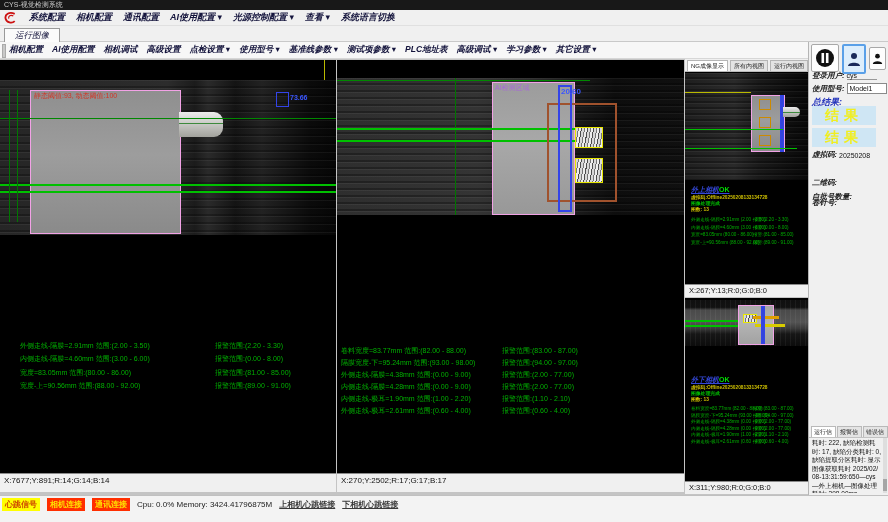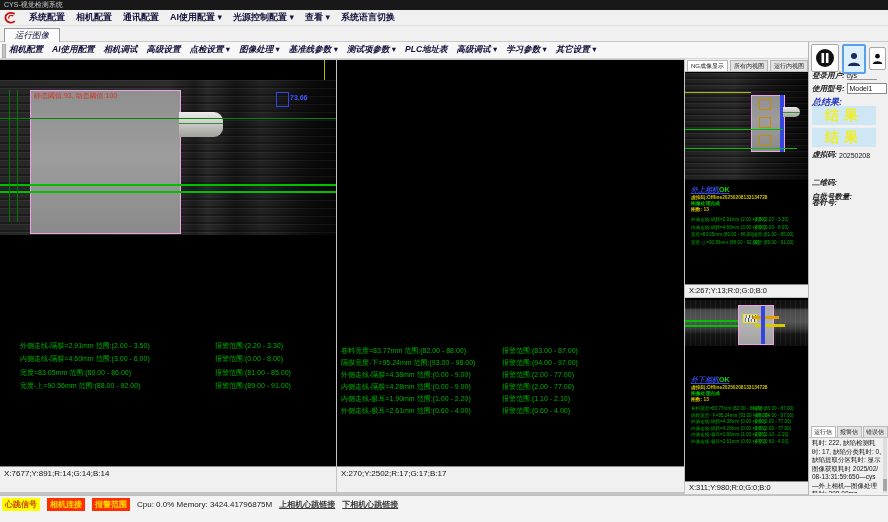--- a/index.html
+++ b/index.html
@@ -5,39 +5,39 @@
   html,body{margin:0;padding:0;width:888px;height:522px;overflow:hidden;
     font-family:"Liberation Sans","DejaVu Sans",sans-serif;background:#000;}
   #app{position:relative;width:888px;height:522px;background:#c8c8c8;}
 
   
   #titlebar{position:absolute;top:0;left:0;width:888px;height:10px;background:#181818;
     color:#c9c9c9;font-size:7px;line-height:10px;padding-left:4px;box-sizing:border-box;}
   #menubar{position:absolute;top:10px;left:0;width:888px;height:16px;background:#f0f0f0;
     display:flex;align-items:center;gap:11px;padding-left:3px;box-sizing:border-box;
     border-bottom:1px solid #e0e0e0;}
-  #menubar .item{font-size:9px;font-weight:bold;color:#14143c;white-space:nowrap;cursor:default;}
+  #menubar .item{font-size:9px;font-weight:bold;font-style:italic;color:#14143c;white-space:nowrap;cursor:default;}
   #logo{width:15px;height:14px;flex:0 0 auto;}
   #tabstrip{position:absolute;top:26px;left:0;width:888px;height:16px;background:#f0f0f0;
     border-bottom:1px solid #c9c9c9;box-sizing:border-box;}
   #run-tab{position:absolute;left:4px;top:2px;padding:1px 10px;background:#fbfbfb;border:1px solid #9a9a9a;
     border-bottom:none;font-size:8.5px;font-style:italic;color:#14143c;}
   #toolbar{position:absolute;top:42px;left:0;width:808px;height:17px;background:#f7f7f7;
     display:flex;align-items:center;gap:9px;padding-left:9px;box-sizing:border-box;border-bottom:1px solid #d7d7d7;}
   #toolbar .item{font-size:8.5px;font-weight:bold;font-style:italic;color:#14143c;white-space:nowrap;cursor:default;}
   #toolbar-grip{position:absolute;left:2px;top:44px;width:2px;height:12px;background:#c8c8c8;border:1px solid #aaa;}
 
   
   #main{position:absolute;top:59px;left:0;width:888px;height:436px;background:#c4c4c4;}
   .panel{position:absolute;background:#000;overflow:hidden;}
   #left-panel{left:0;top:1px;width:336px;height:432px;}
   #middle-panel{left:337px;top:1px;width:347px;height:432px;}
   #rt-panel{left:685px;top:0;width:123px;height:238px;}
   #rb-panel{left:685px;top:239px;width:123px;height:196px;}
-  .coordbar{position:absolute;left:0;right:0;bottom:0;height:26px;background:#f0f0f0;border-top:1px solid #8a8a8a;
+  .coordbar{position:absolute;left:0;right:0;bottom:0;height:19px;background:#f0f0f0;border-top:1px solid #8a8a8a;
     font-size:8px;color:#111;line-height:13px;padding-left:4px;box-sizing:border-box;white-space:nowrap;}
   .coordbar.small{height:13px;font-size:7.5px;line-height:12px;}
 
   
   .mimg{position:absolute;left:0;right:0;}
   #left-img{top:20px;height:155px;
     background:repeating-linear-gradient(180deg,rgba(255,255,255,.05) 0 1px,rgba(0,0,0,0) 1px 6px,rgba(0,0,0,.28) 6px 8px),
     linear-gradient(90deg,#262626 0%,#2c2c2c 50%,#1b1b1b 58%,#2a2a2a 62%,#141414 70%,#222 78%,#0b0b0b 92%,#060606 100%);}
   #mid-img{top:18px;height:137px;
     background:repeating-linear-gradient(180deg,rgba(255,255,255,.05) 0 1px,rgba(0,0,0,0) 1px 5px,rgba(0,0,0,.3) 5px 7px),
@@ -156,21 +156,21 @@
     <div id="run-tab">运行图像</div>
   </div>
 
   <div id="toolbar">
     <span style="display:flex;gap:9px;">
         <span class="item">相机配置</span>
         <span class="item">AI使用配置</span>
         <span class="item">相机调试</span>
         <span class="item">高级设置</span>
         <span class="item">点检设置 ▾</span>
-        <span class="item">图像处理 ▾</span>
+        <span class="item">使用型号 ▾</span>
         <span class="item">基准线参数 ▾</span>
         <span class="item">测试项参数 ▾</span>
         <span class="item">PLC地址表</span>
         <span class="item">高级调试 ▾</span>
         <span class="item">学习参数 ▾</span>
         <span class="item">其它设置 ▾</span>
       </span>
   </div>
   <div id="toolbar-grip"></div>
 
@@ -208,20 +208,33 @@
           </div>
           <div class="row">
             <span class="c0">宽度-上=90.56mm 范围:(88.00 - 92.00)</span>
             <span class="c1">报警范围:(89.00 - 91.00)</span>
           </div>
         </div>
       <div class="coordbar">X:7677;Y:891;R:14;G:14;B:14</div>
     </div>
 
     <div id="middle-panel" class="panel">
+      <div id="mid-img" class="mimg">
+        <div class="gline dim" style="left:0;top:2px;width:253px;"></div>
+        <div class="gvline" style="left:118px;top:0;height:137px;"></div>
+        <div class="pinkbox" style="left:155px;top:4px;width:81px;height:131px;background:linear-gradient(180deg,#9c9c9c,#a8a8a8 45%,#989898);"></div>
+        <div class="purpletxt" style="left:158px;top:5px;">AI检测区域</div>
+        <div class="gline" style="left:0;top:50px;width:241px;height:2px;"></div>
+        <div class="gline" style="left:0;top:62px;width:241px;height:2px;"></div>
+        <div class="brownbox" style="left:210px;top:25px;width:66px;height:95px;"></div>
+        <div class="bluebox" style="left:221px;top:7px;width:10px;height:123px;border-width:2px;"></div>
+        <div class="bluetxt" style="left:224px;top:9px;font-size:8px;">20.60</div>
+        <div class="yellowbox" style="left:238px;top:49px;width:26px;height:19px;"></div>
+        <div class="yellowbox" style="left:238px;top:80px;width:26px;height:23px;"></div>
+      </div>
       <div class="rows" style="top:286px;left:4px;right:0;--rh:12.1px;--fs:7px;--c2:161px;">
           <div class="row">
             <span class="c0">卷料宽度=83.77mm 范围:(82.00 - 88.00)</span>
             <span class="c1">报警范围:(83.00 - 87.00)</span>
           </div>
           <div class="row">
             <span class="c0">隔膜宽度-下=95.24mm 范围:(93.00 - 98.00)</span>
             <span class="c1">报警范围:(94.00 - 97.00)</span>
           </div>
           <div class="row">
@@ -397,19 +410,19 @@
       <div id="logscroll">
           <div class="thumb"></div>
         </div>
     </div>
   </div>
 
   <div id="statusbar">
     <div id="statusrow">
       <span class="badge" id="badge-heartbeat">心跳信号</span>
       <span class="badge" id="badge-camera">相机连接</span>
-      <span class="badge" id="badge-comm">报警范围</span>
+      <span class="badge" id="badge-comm">通讯连接</span>
       <span id="cpu-text">Cpu: 0.0% Memory: 3424.41796875M</span>
       <span class="linktxt">上相机心跳链接</span>
       <span class="linktxt">下相机心跳链接</span>
     </div>
   </div>
 </div>
 
 </body></html>

